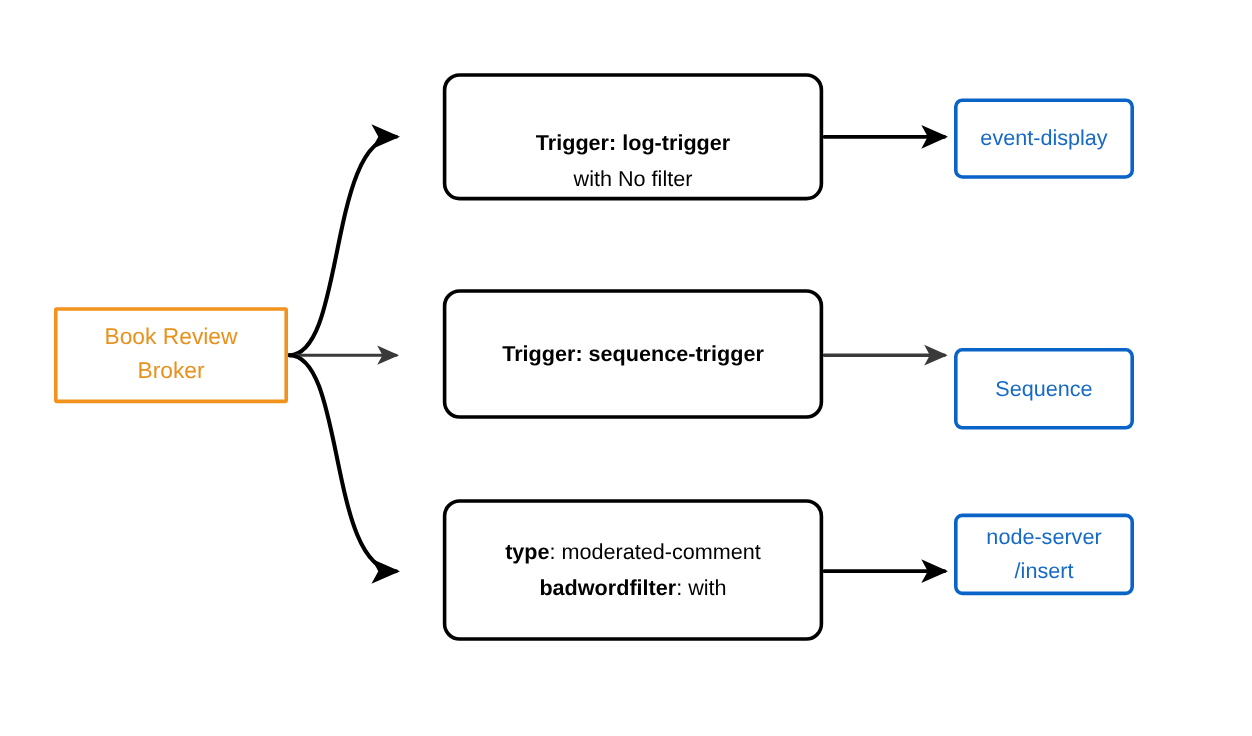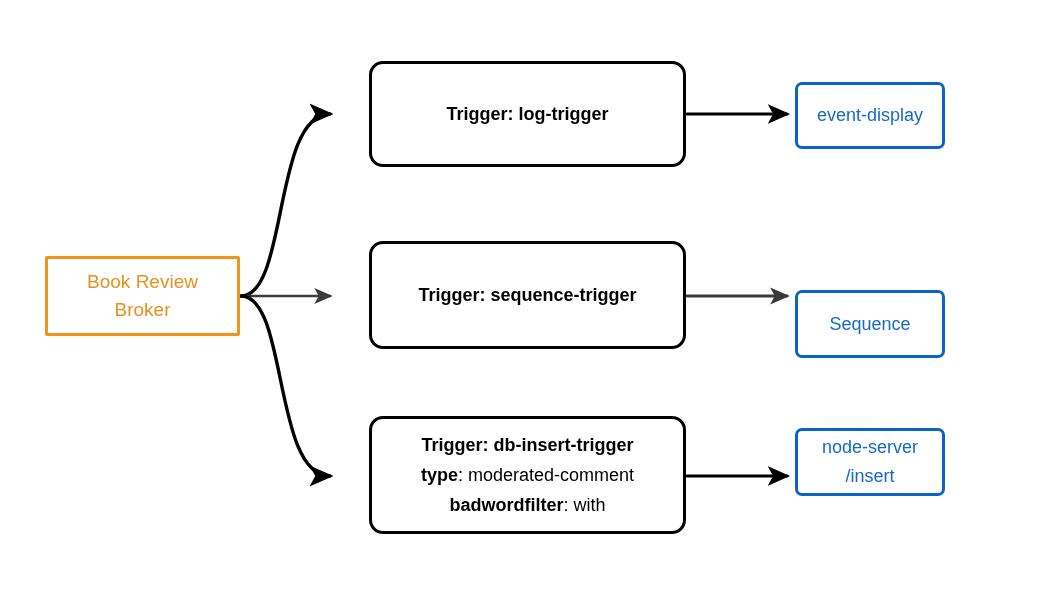--- a/index.html
+++ b/index.html
@@ -103,30 +103,30 @@
     <path d="M 687 296 L 787 296" fill="none" stroke="#3A3A3A" stroke-width="2.8" stroke-linecap="round" marker-end="url(#arrow-gray)"></path>
 
     <path d="M 687 476 L 787 476" fill="none" stroke="#000000" stroke-width="3.2" stroke-linecap="round" marker-end="url(#arrow-black)"></path>
   </svg>
 
   <div class="node node-broker" style="left:45px; top:256px; width:195px; height:80px;">
     <div class="line">Book Review</div>
     <div class="line">Broker</div>
   </div>
 
-  <div class="node node-trigger" style="left:369px; top:61px; width:317px; height:106px;">
+  <div class="node node-trigger" style="left:369px; top:61px; width:317px; height:106px;justify-content:flex-end;">
     <div class="line k">Trigger: log-trigger</div>
+    <div class="line v">with No filter</div>
   </div>
 
   <div class="node node-trigger" style="left:369px; top:241px; width:317px; height:108px;gap:28px;">
     <div class="line k">Trigger: sequence-trigger</div>
   </div>
 
   <div class="node node-trigger" style="left:369px; top:416px; width:317px; height:118px;">
-    <div class="line k">Trigger: db-insert-trigger</div>
     <div class="line"><span class="k">type</span><span class="v">: moderated-comment</span></div>
     <div class="line"><span class="k">badwordfilter</span><span class="v">: with</span></div>
   </div>
 
   <div class="node node-target" style="left:795px; top:82px; width:150px; height:67px;">
     <div class="line">event-display</div>
   </div>
 
   <div class="node node-target" style="left:795px; top:261px; width:150px; height:68px;margin-top:29px;">
     <div class="line">Sequence</div>

